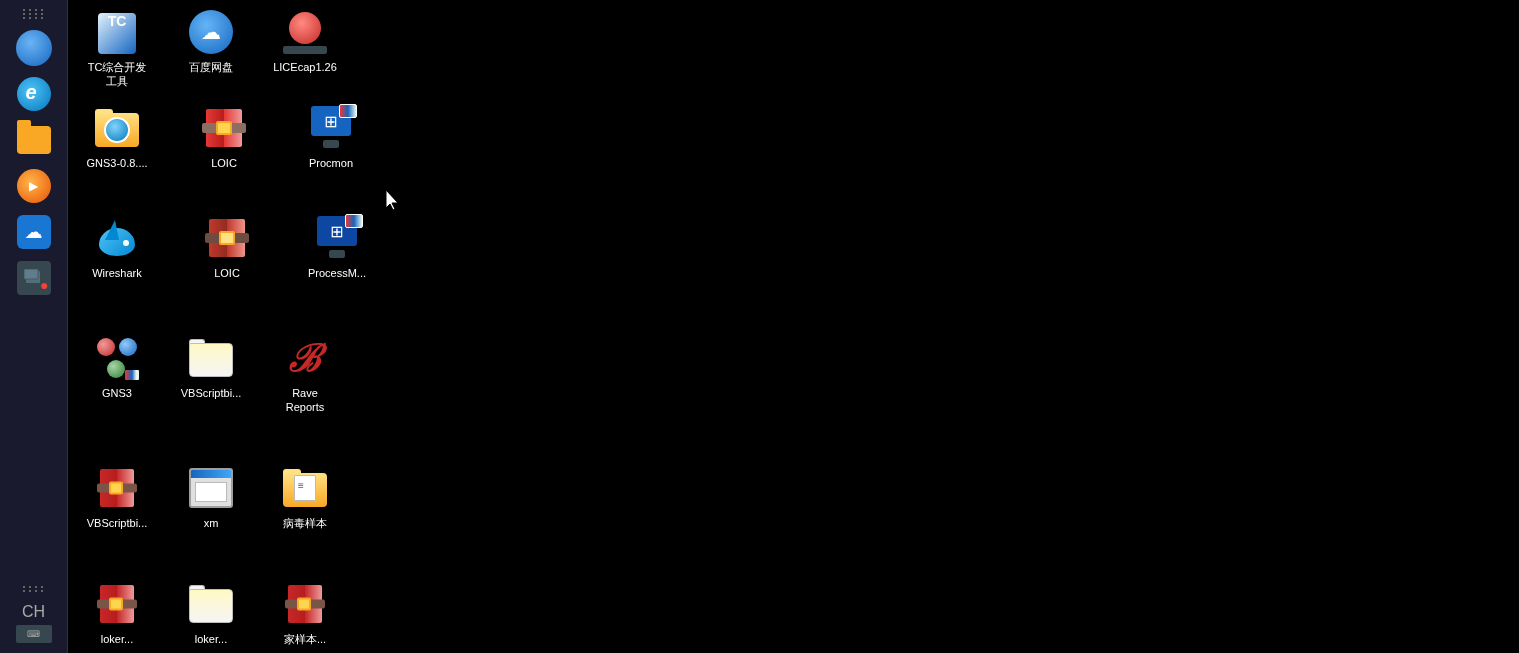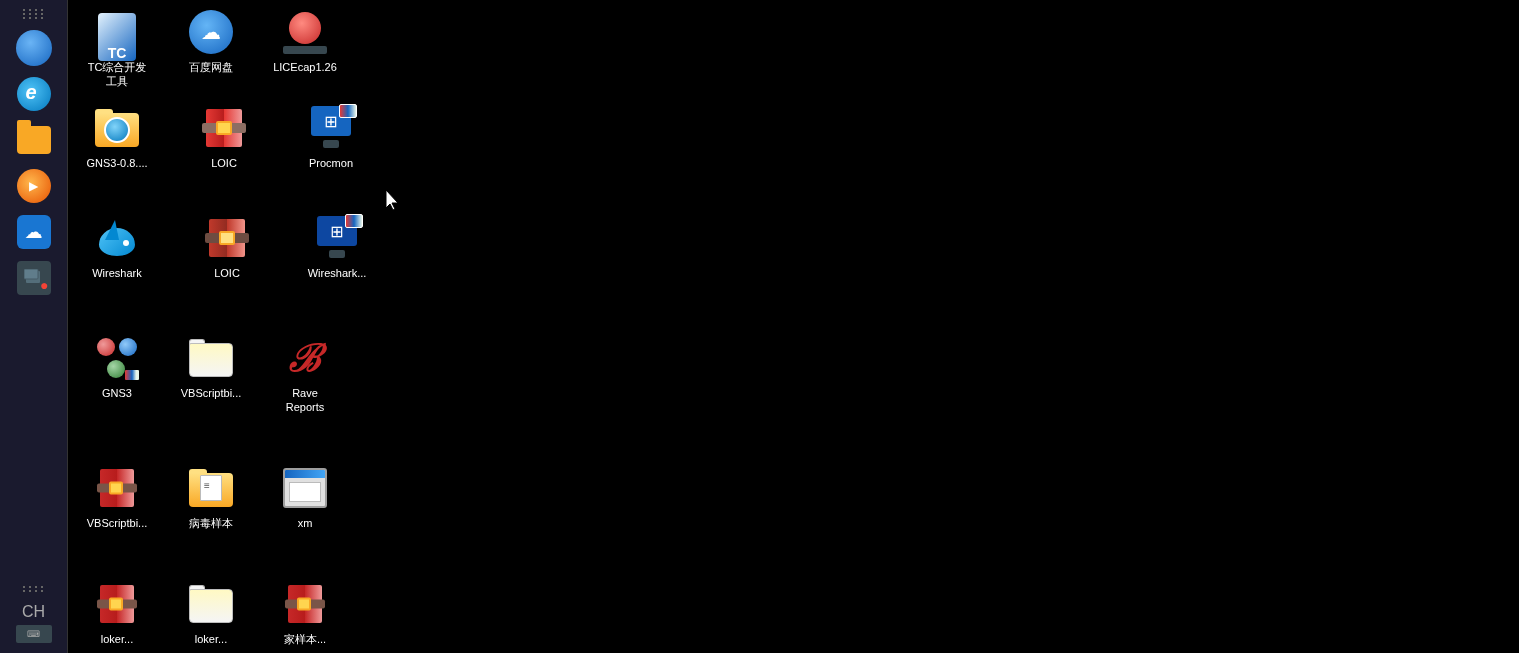--- a/index.html
+++ b/index.html
@@ -658,21 +658,21 @@
 
 <div class="desktop">
 
   <div style="position:absolute;left:4px;top:4px;display:flex;flex-direction:row;gap:4px;">
 
 
     <div class="desktop-icon">
       <div class="icon-img">
 
         <div style="width:44px;height:44px;position:relative;">
-          <div style="width:38px;height:48px;background:linear-gradient(135deg,#e3f2fd,#1565c0);border-radius:4px;position:absolute;top:3px;left:3px;display:flex;align-items:flex-end;justify-content:center;">
+          <div style="width:38px;height:41px;background:linear-gradient(135deg,#e3f2fd,#1565c0);border-radius:4px;position:absolute;top:3px;left:3px;display:flex;align-items:flex-start;justify-content:center;">
             <span style="color:#fff;font-size:14px;font-weight:bold;">TC</span>
           </div>
         </div>
       </div>
       <span class="icon-label">TC综合开发<br>工具</span>
     </div>
 
     <div class="desktop-icon">
       <div class="icon-img">
         <div style="width:44px;height:44px;background:radial-gradient(circle at 40%35%,#64b5f6,#1565c0);border-radius:50%;display:flex;align-items:center;justify-content:center;">
@@ -760,21 +760,21 @@
     </div>
 
     <div class="desktop-icon">
       <div class="icon-img">
         <div class="procmon-icon">
           <div class="procmon-screen" style="background:#0d47a1;"></div>
           <div class="procmon-stand"></div>
           <div class="procmon-flag"></div>
         </div>
       </div>
-      <span class="icon-label">Wireshark...</span>
+      <span class="icon-label">ProcessM...</span>
     </div>
 
   </div>
 
   <div class="cursor">
     <svg width="14" height="22" viewBox="0 0 14 22">
       <polygon points="0,0 0,18 4,14 7,20 9,19 6,13 12,13" fill="#fff" stroke="#000" stroke-width="1"></polygon>
     </svg>
   </div>
 
@@ -821,40 +821,40 @@
           <div class="rar-book"></div>
           <div class="rar-belt2"></div>
           <div class="rar-buckle2"></div>
         </div>
       </div>
       <span class="icon-label">VBScriptbi...</span>
     </div>
 
     <div class="desktop-icon">
       <div class="icon-img">
+        <div class="xm-icon">
+          <div class="xm-titlebar"></div>
+          <div class="xm-content"></div>
+        </div>
+      </div>
+      <span class="icon-label">xm</span>
+    </div>
+
+    <div class="desktop-icon">
+      <div class="icon-img">
         <div class="bingdu-icon">
           <div class="bingdu-folder-tab"></div>
           <div class="bingdu-folder-base">
             <div class="bingdu-doc"></div>
           </div>
         </div>
       </div>
       <span class="icon-label">病毒样本</span>
     </div>
 
-    <div class="desktop-icon">
-      <div class="icon-img">
-        <div class="xm-icon">
-          <div class="xm-titlebar"></div>
-          <div class="xm-content"></div>
-        </div>
-      </div>
-      <span class="icon-label">xm</span>
-    </div>
-
   </div>
 
   <div style="position:absolute;left:4px;top:576px;display:flex;flex-direction:row;gap:4px;">
 
     <div class="desktop-icon">
       <div class="icon-img">
         <div class="rar-icon">
           <div class="rar-book" style="background:linear-gradient(90deg,#c62828,#b71c1c 50%,#c62828 51%,#ef9a9a 100%);"></div>
           <div class="rar-belt2"></div>
           <div class="rar-buckle2"></div>

